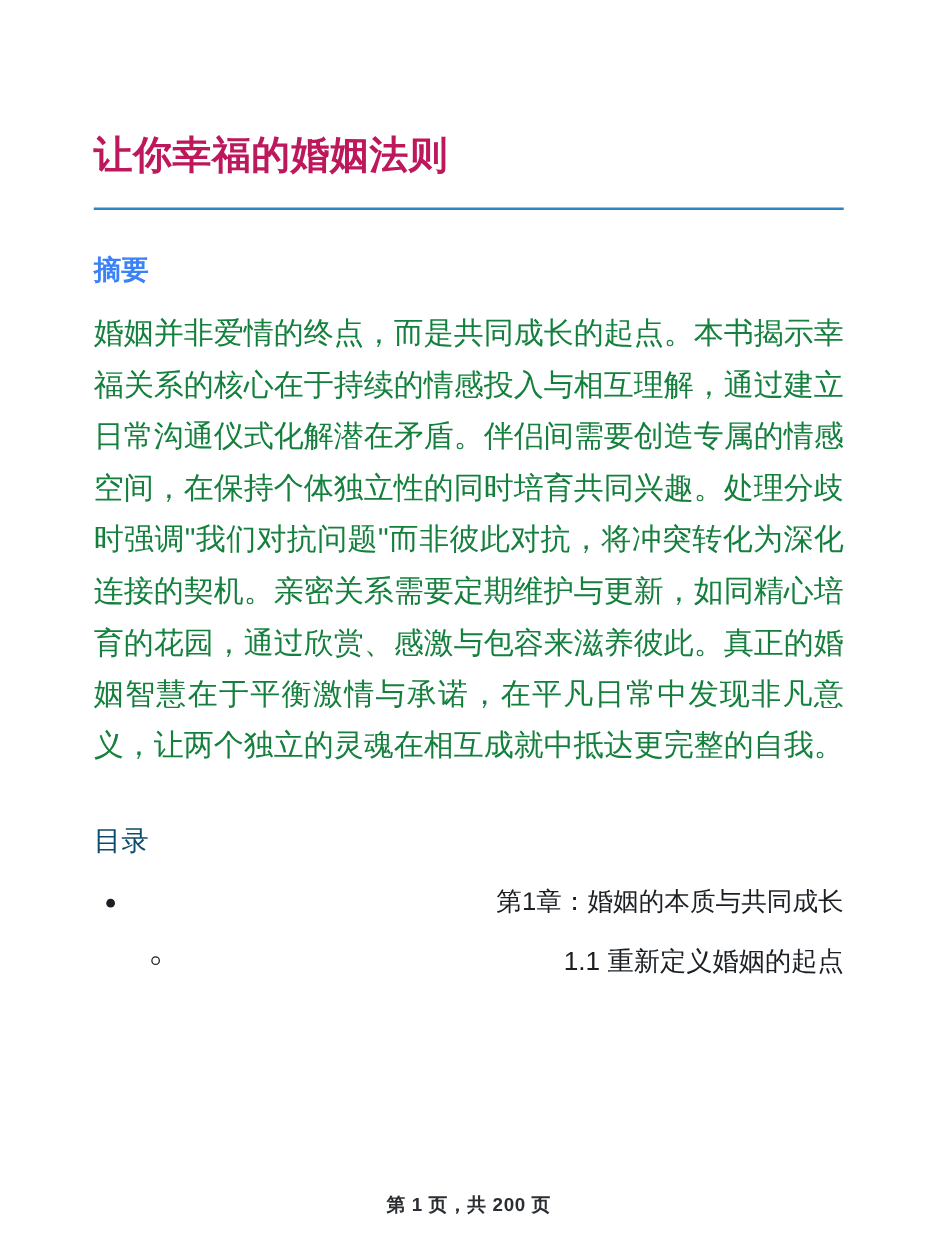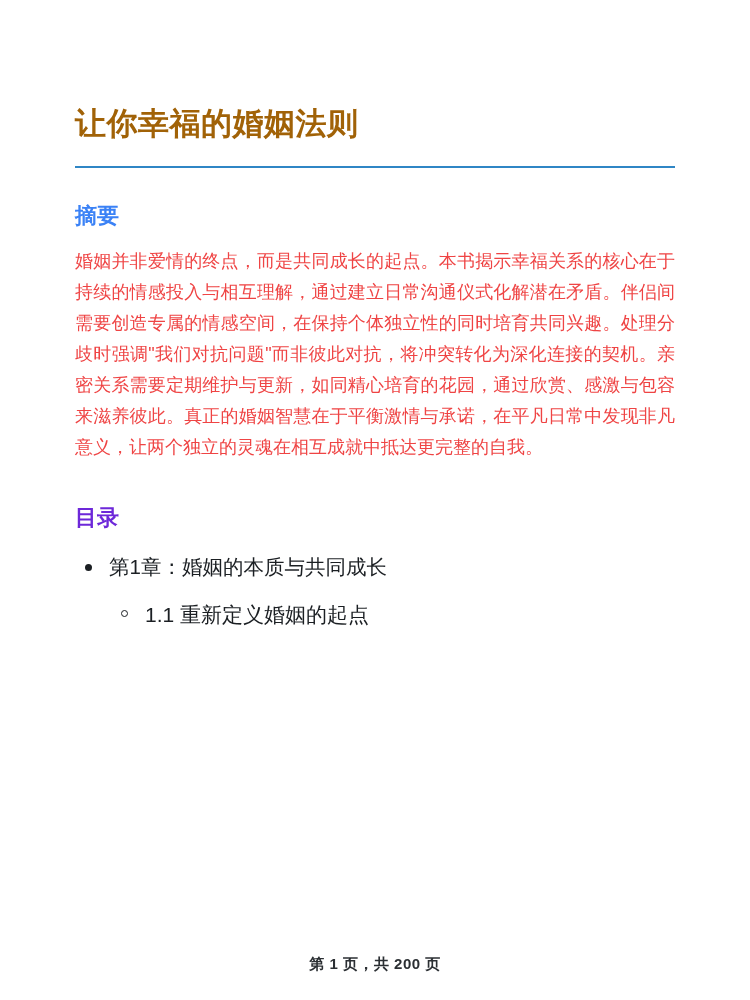--- a/index.html
+++ b/index.html
@@ -20,64 +20,65 @@
     left: 0;
     top: 0;
     width: 750px;
     height: 1000px;
     box-sizing: border-box;
     padding: 105px 75px 0 75px;
   }
   .doc-title {
     font-size: 31px;
     font-weight: bold;
-    color: #a16207;
+    color: #be185d;
     letter-spacing: 0.5px;
     margin: 0 0 22px 0;
     line-height: 1.25;
   }
   .title-rule {
     height: 2px;
     background: #2f86c5;
     width: 100%;
     margin: 0 0 34px 0;
   }
   .section-heading {
     font-size: 22px;
     font-weight: bold;
     color: #3b82f6;
     margin: 0 0 16px 0;
     line-height: 1.3;
   }
   .abstract-body {
-    font-size: 18px;
+    font-size: 24px;
     line-height: 1.72;
-    color: #ef4444;
+    color: #15803d;
     margin: 0 0 40px 0;
     text-align: justify;
     text-justify: inter-ideograph;
   }
   .toc-heading {
     font-size: 22px;
-    font-weight: bold;
-    color: #6d28d9;
+    font-weight: normal;
+    color: #0c4a6e;
     margin: 0 0 18px 0;
   }
   ul.toc-level1 {
     list-style: none;
     margin: 0;
     padding: 0;
   }
   ul.toc-level1 > li.toc-item-l1 {
     position: relative;
     padding-left: 34px;
     font-size: 20.5px;
     line-height: 1.6;
     margin-bottom: 16px;
     color: #1b1f23;
+    text-align: right;
   }
   ul.toc-level1 > li.toc-item-l1::before {
     content: "";
     position: absolute;
     left: 10px;
     top: 13px;
     width: 7px;
     height: 7px;
     border-radius: 50%;
     background: #1b1f23;

